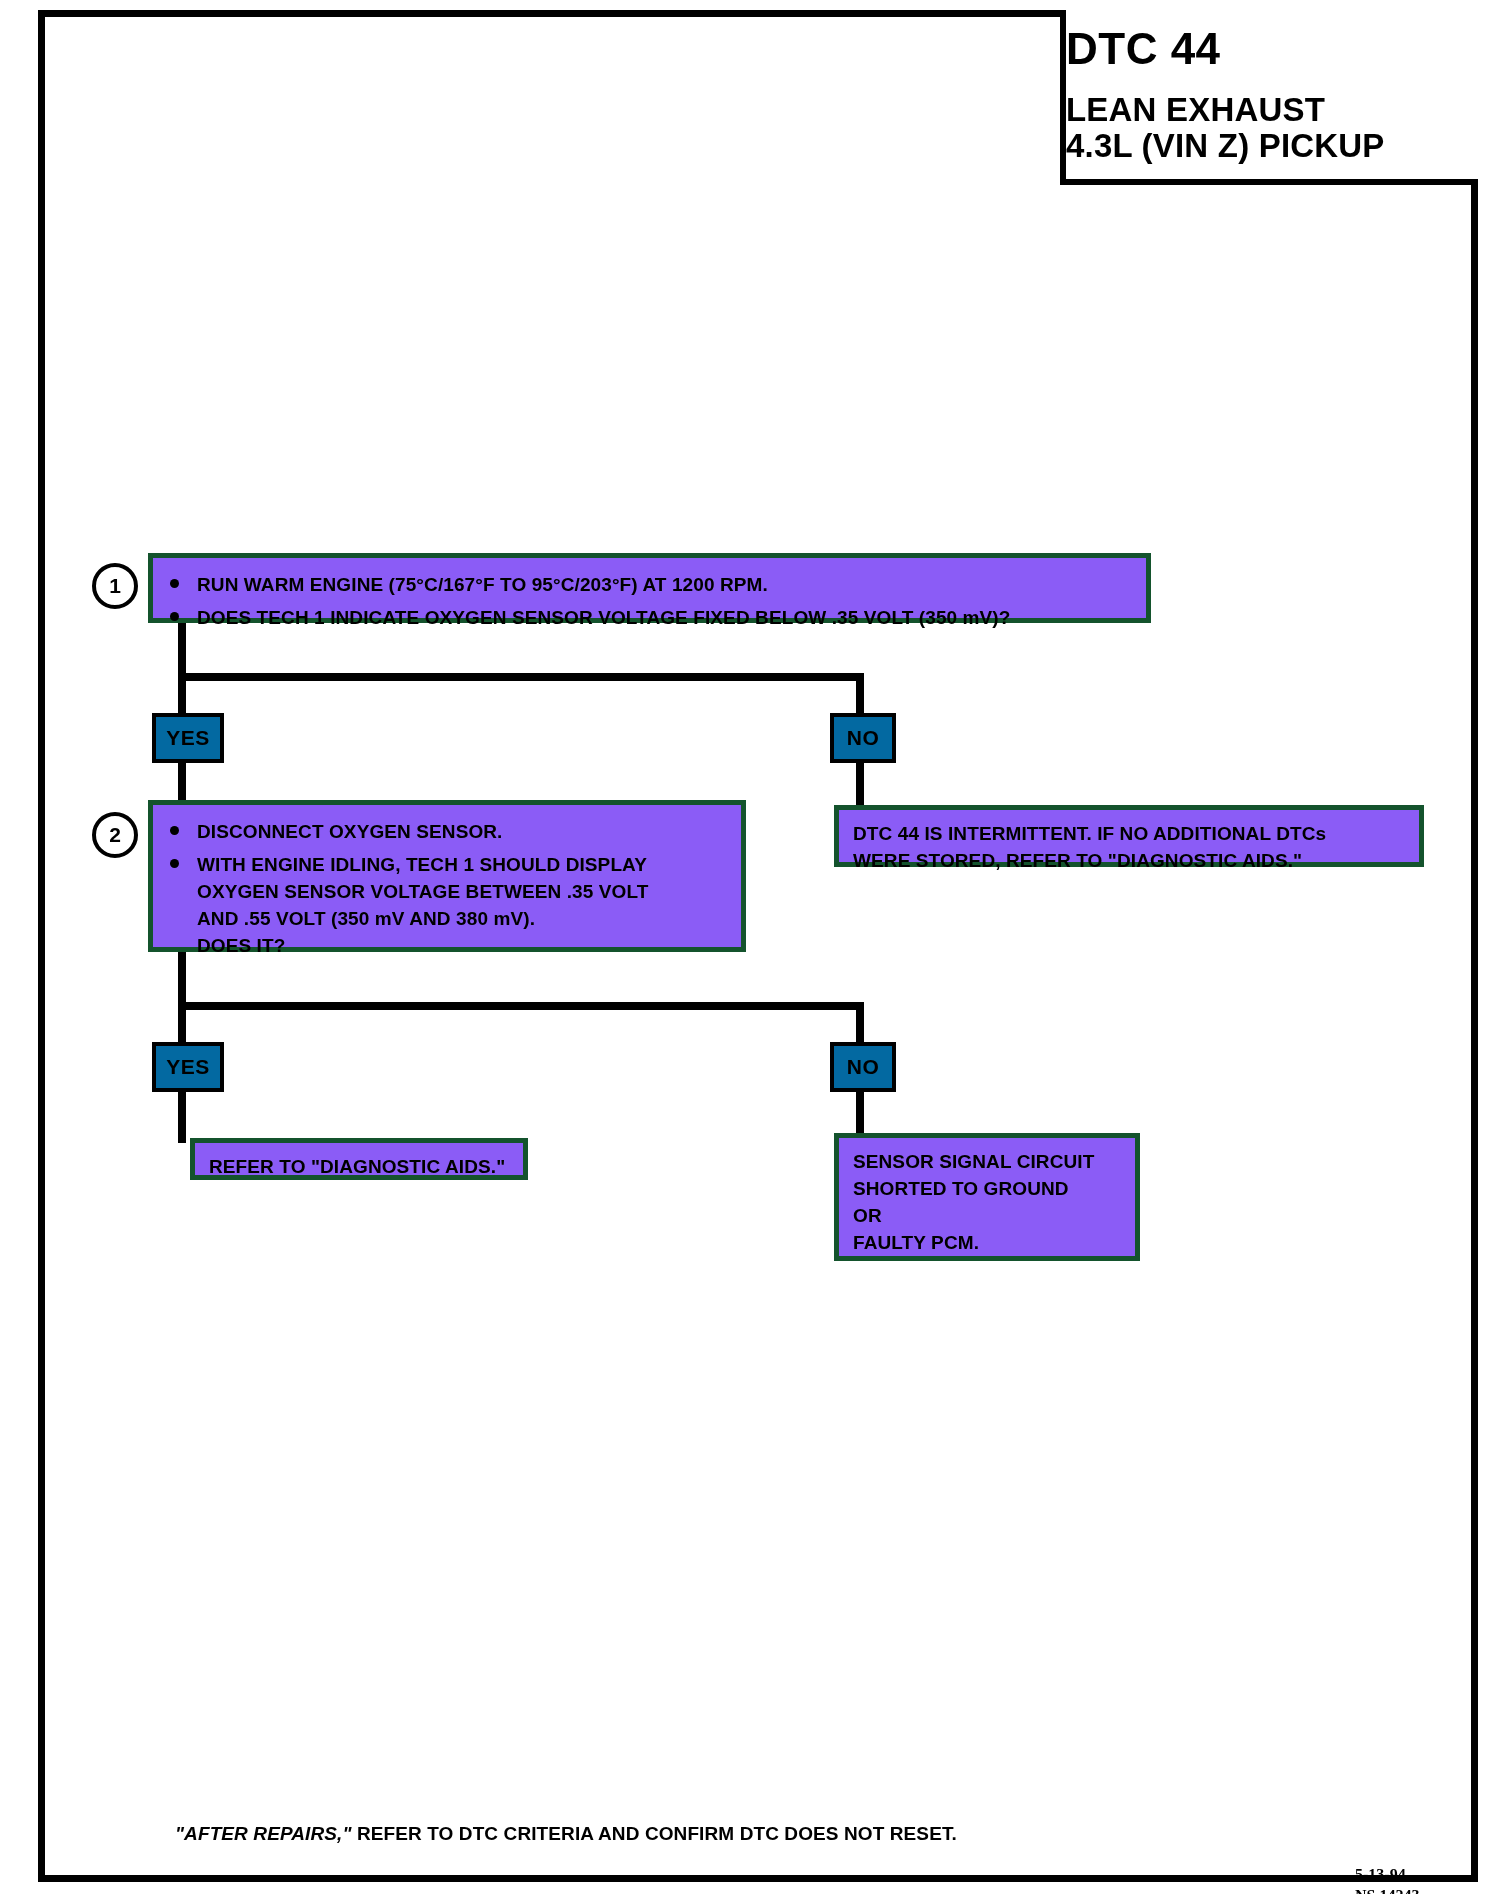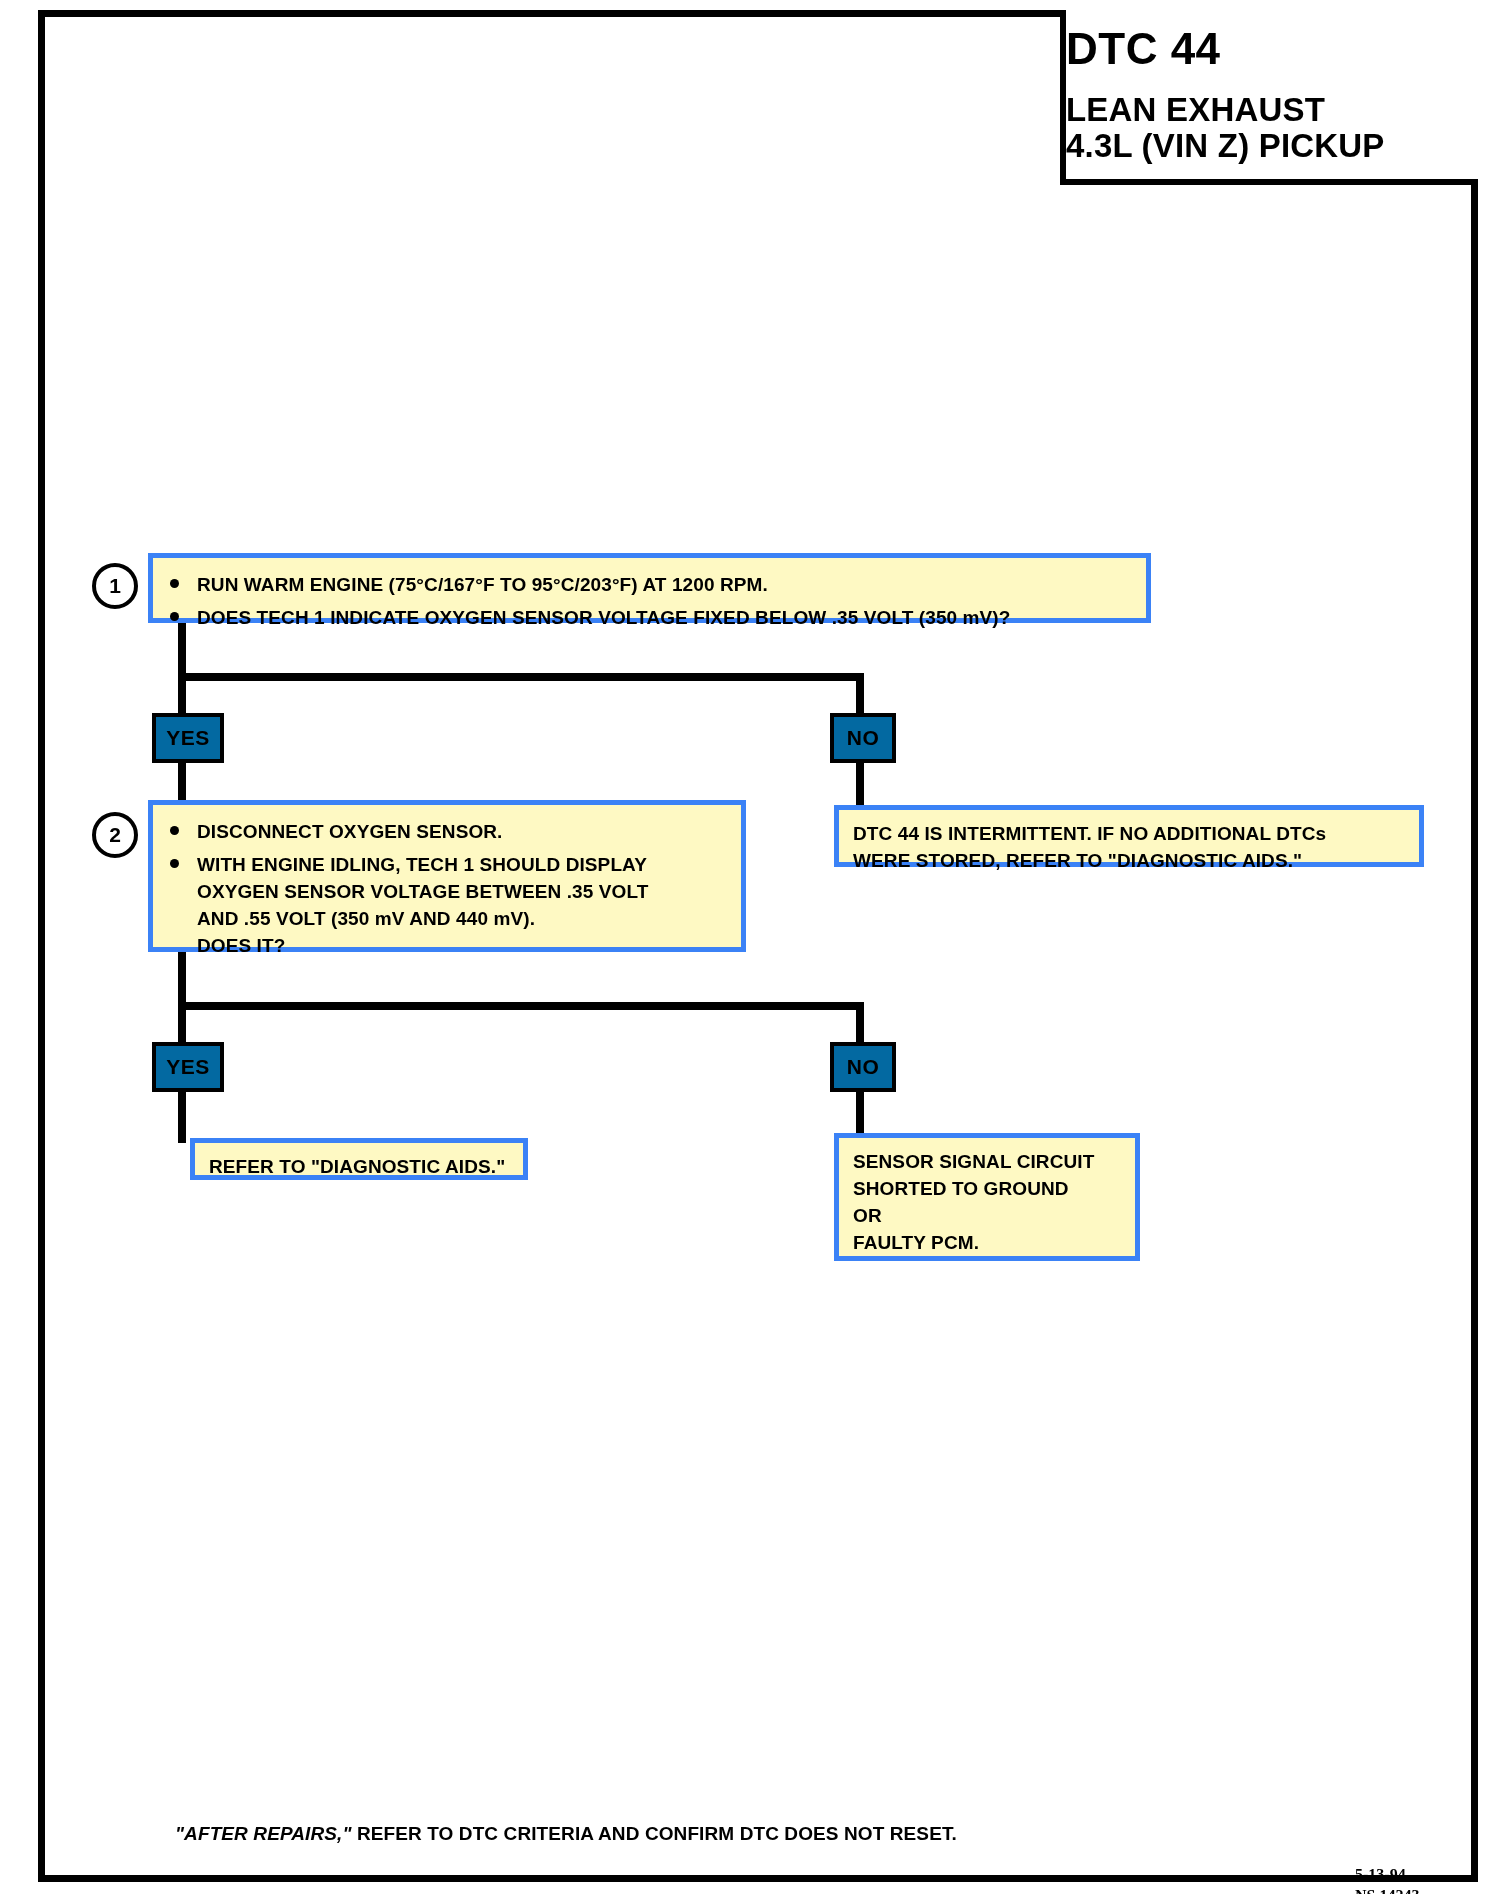--- a/index.html
+++ b/index.html
@@ -64,22 +64,22 @@
   .dtc-sub2 {
     font-size: 33px;
     font-weight: bold;
     line-height: 1.1;
     letter-spacing: 0.2px;
   }
 
   
   .box {
     position: absolute;
-    background: #fef9c3;
-    border: 5px solid #3b82f6;
+    background: #8b5cf6;
+    border: 5px solid #14532d;
     box-sizing: border-box;
   }
   .box-text {
     font-size: 19px;
     font-weight: bold;
     line-height: 1.42;
     letter-spacing: 0.1px;
     white-space: pre-line;
   }
 
@@ -223,21 +223,21 @@
 
   <div class="box step-box" style="left:148px; top:800px; width:598px; height:152px;">
     <div class="bullet-row">
       <span class="bullet-dot"></span>
       <span class="box-text">DISCONNECT OXYGEN SENSOR.</span>
     </div>
     <div class="bullet-row">
       <span class="bullet-dot"></span>
       <span class="box-text">WITH ENGINE IDLING, TECH 1 SHOULD DISPLAY
 OXYGEN SENSOR VOLTAGE BETWEEN .35 VOLT
-AND .55 VOLT (350 mV AND 440 mV).
+AND .55 VOLT (350 mV AND 380 mV).
 DOES IT?</span>
     </div>
   </div>
 
   <div class="box result-box" style="left:834px; top:805px; width:590px; height:62px;">
     <span class="box-text">DTC 44 IS INTERMITTENT.  IF NO ADDITIONAL DTCs
 WERE STORED, REFER TO "DIAGNOSTIC AIDS."</span>
   </div>
 
   <div class="vline" style="left:178px; top:952px; height:58px;"></div>

